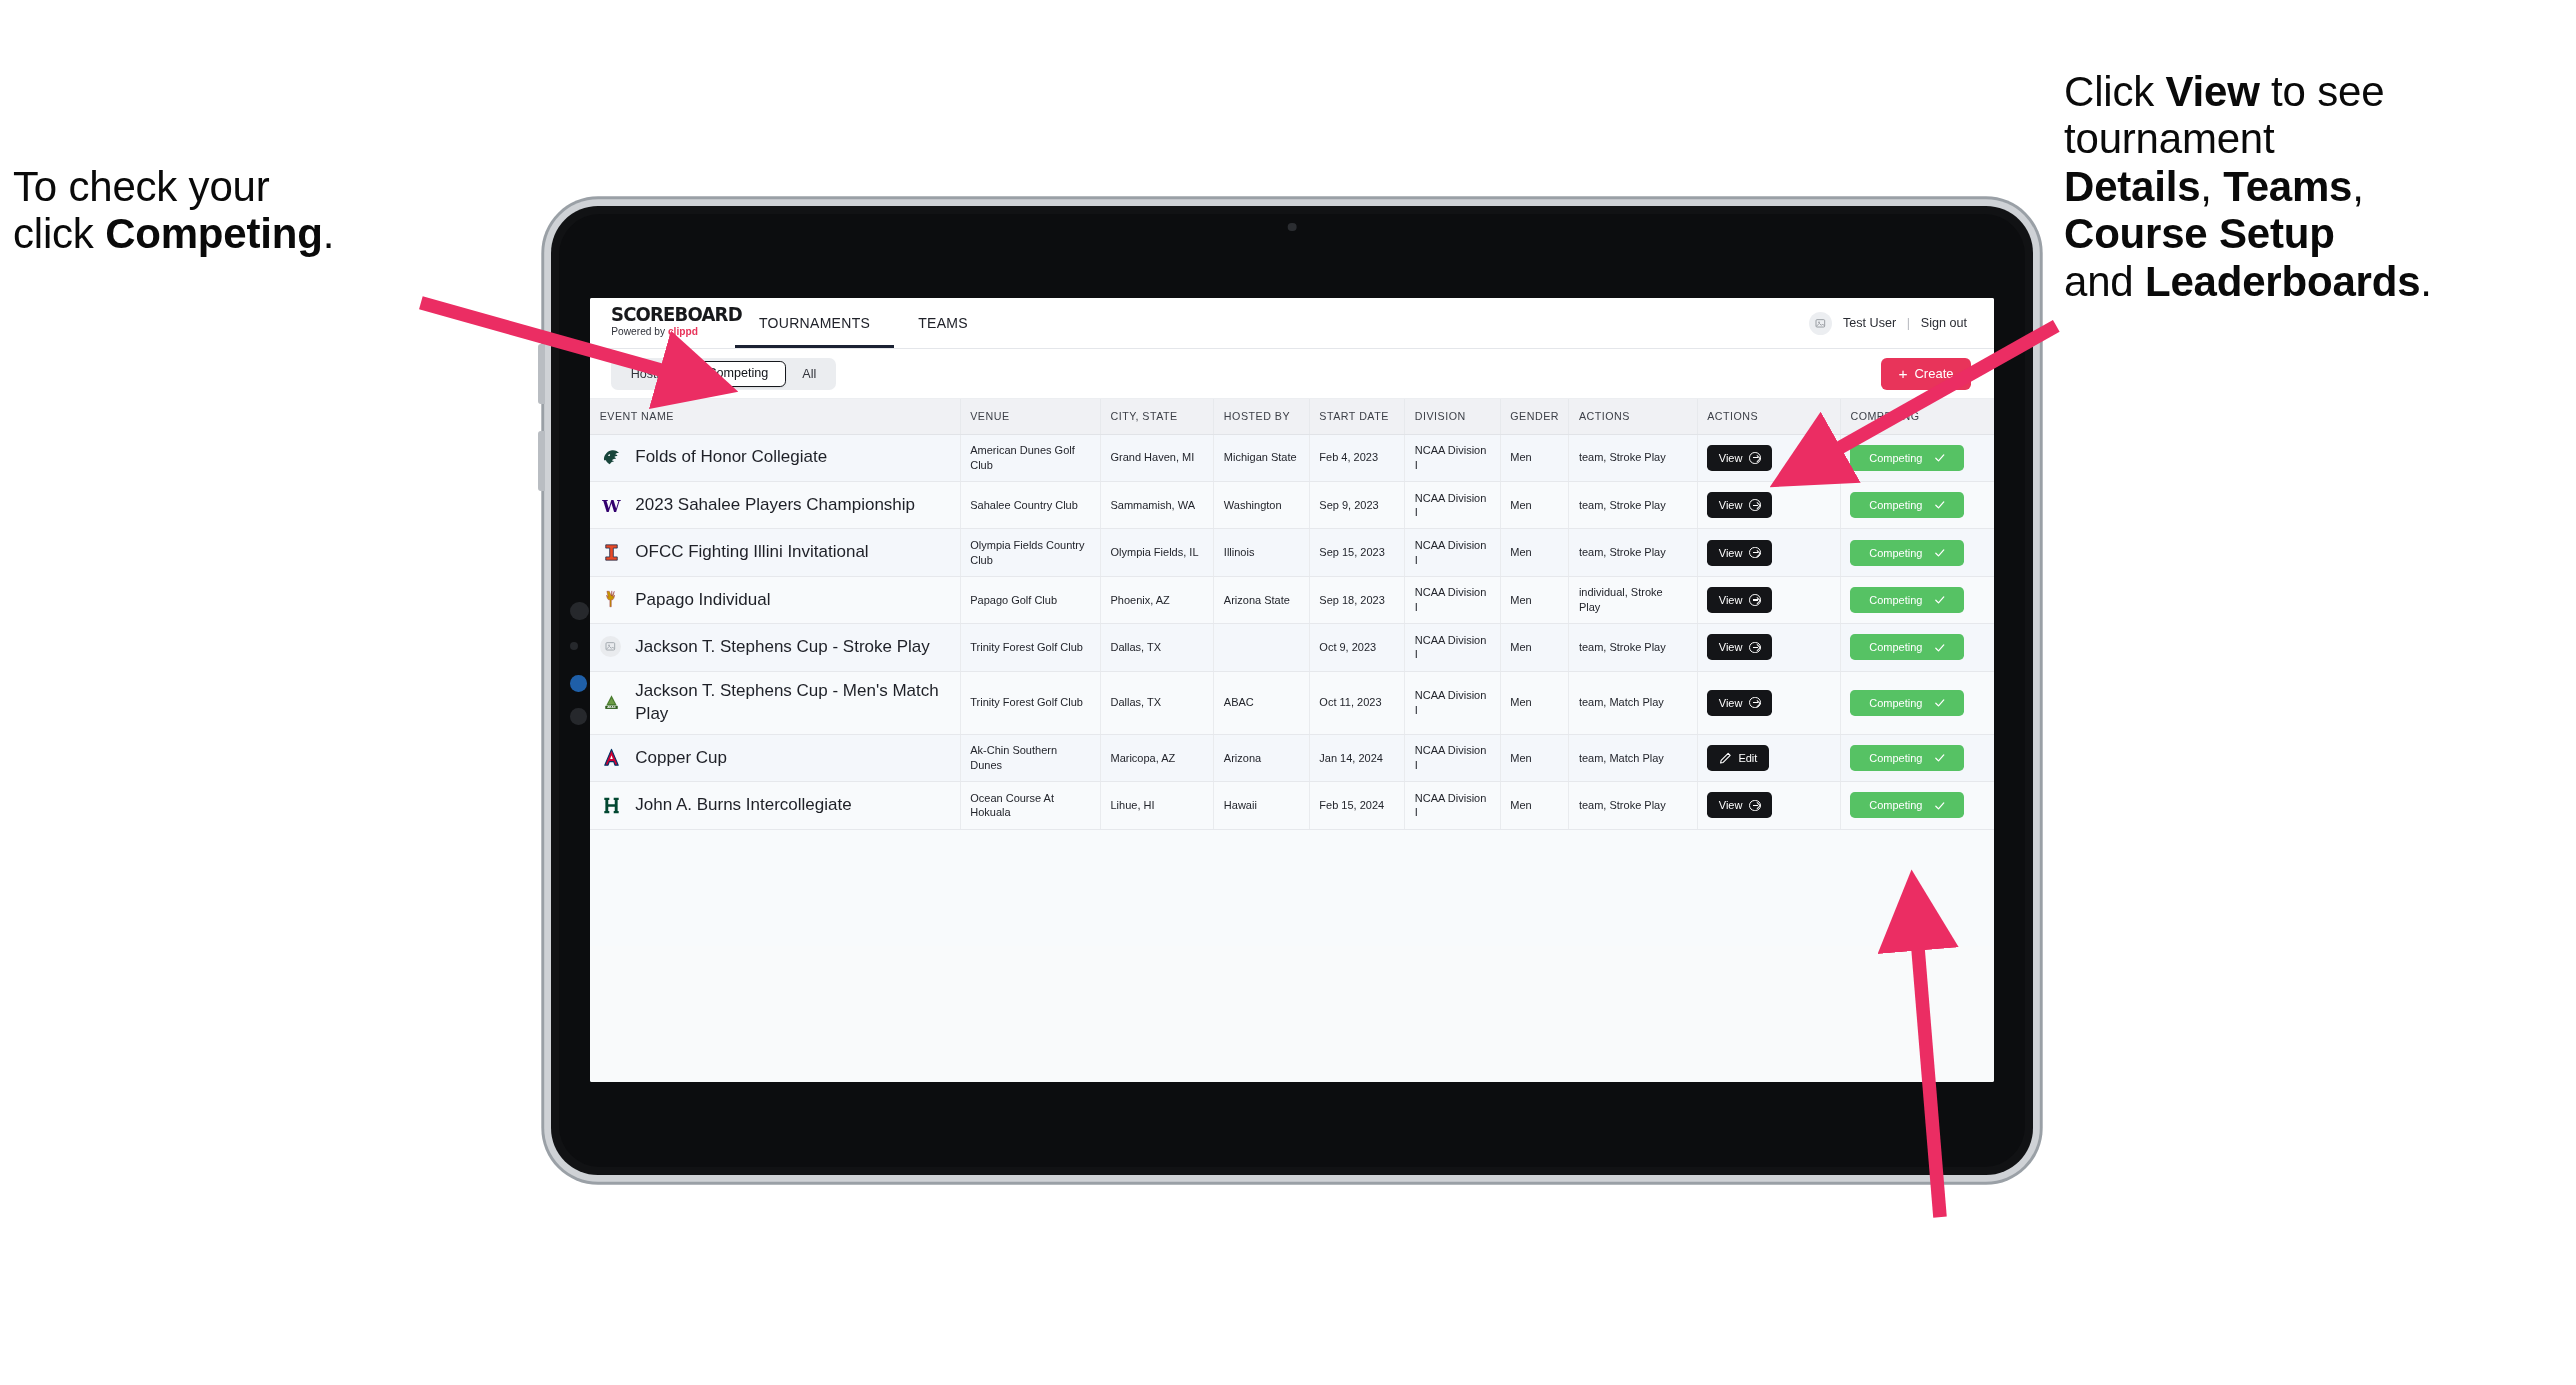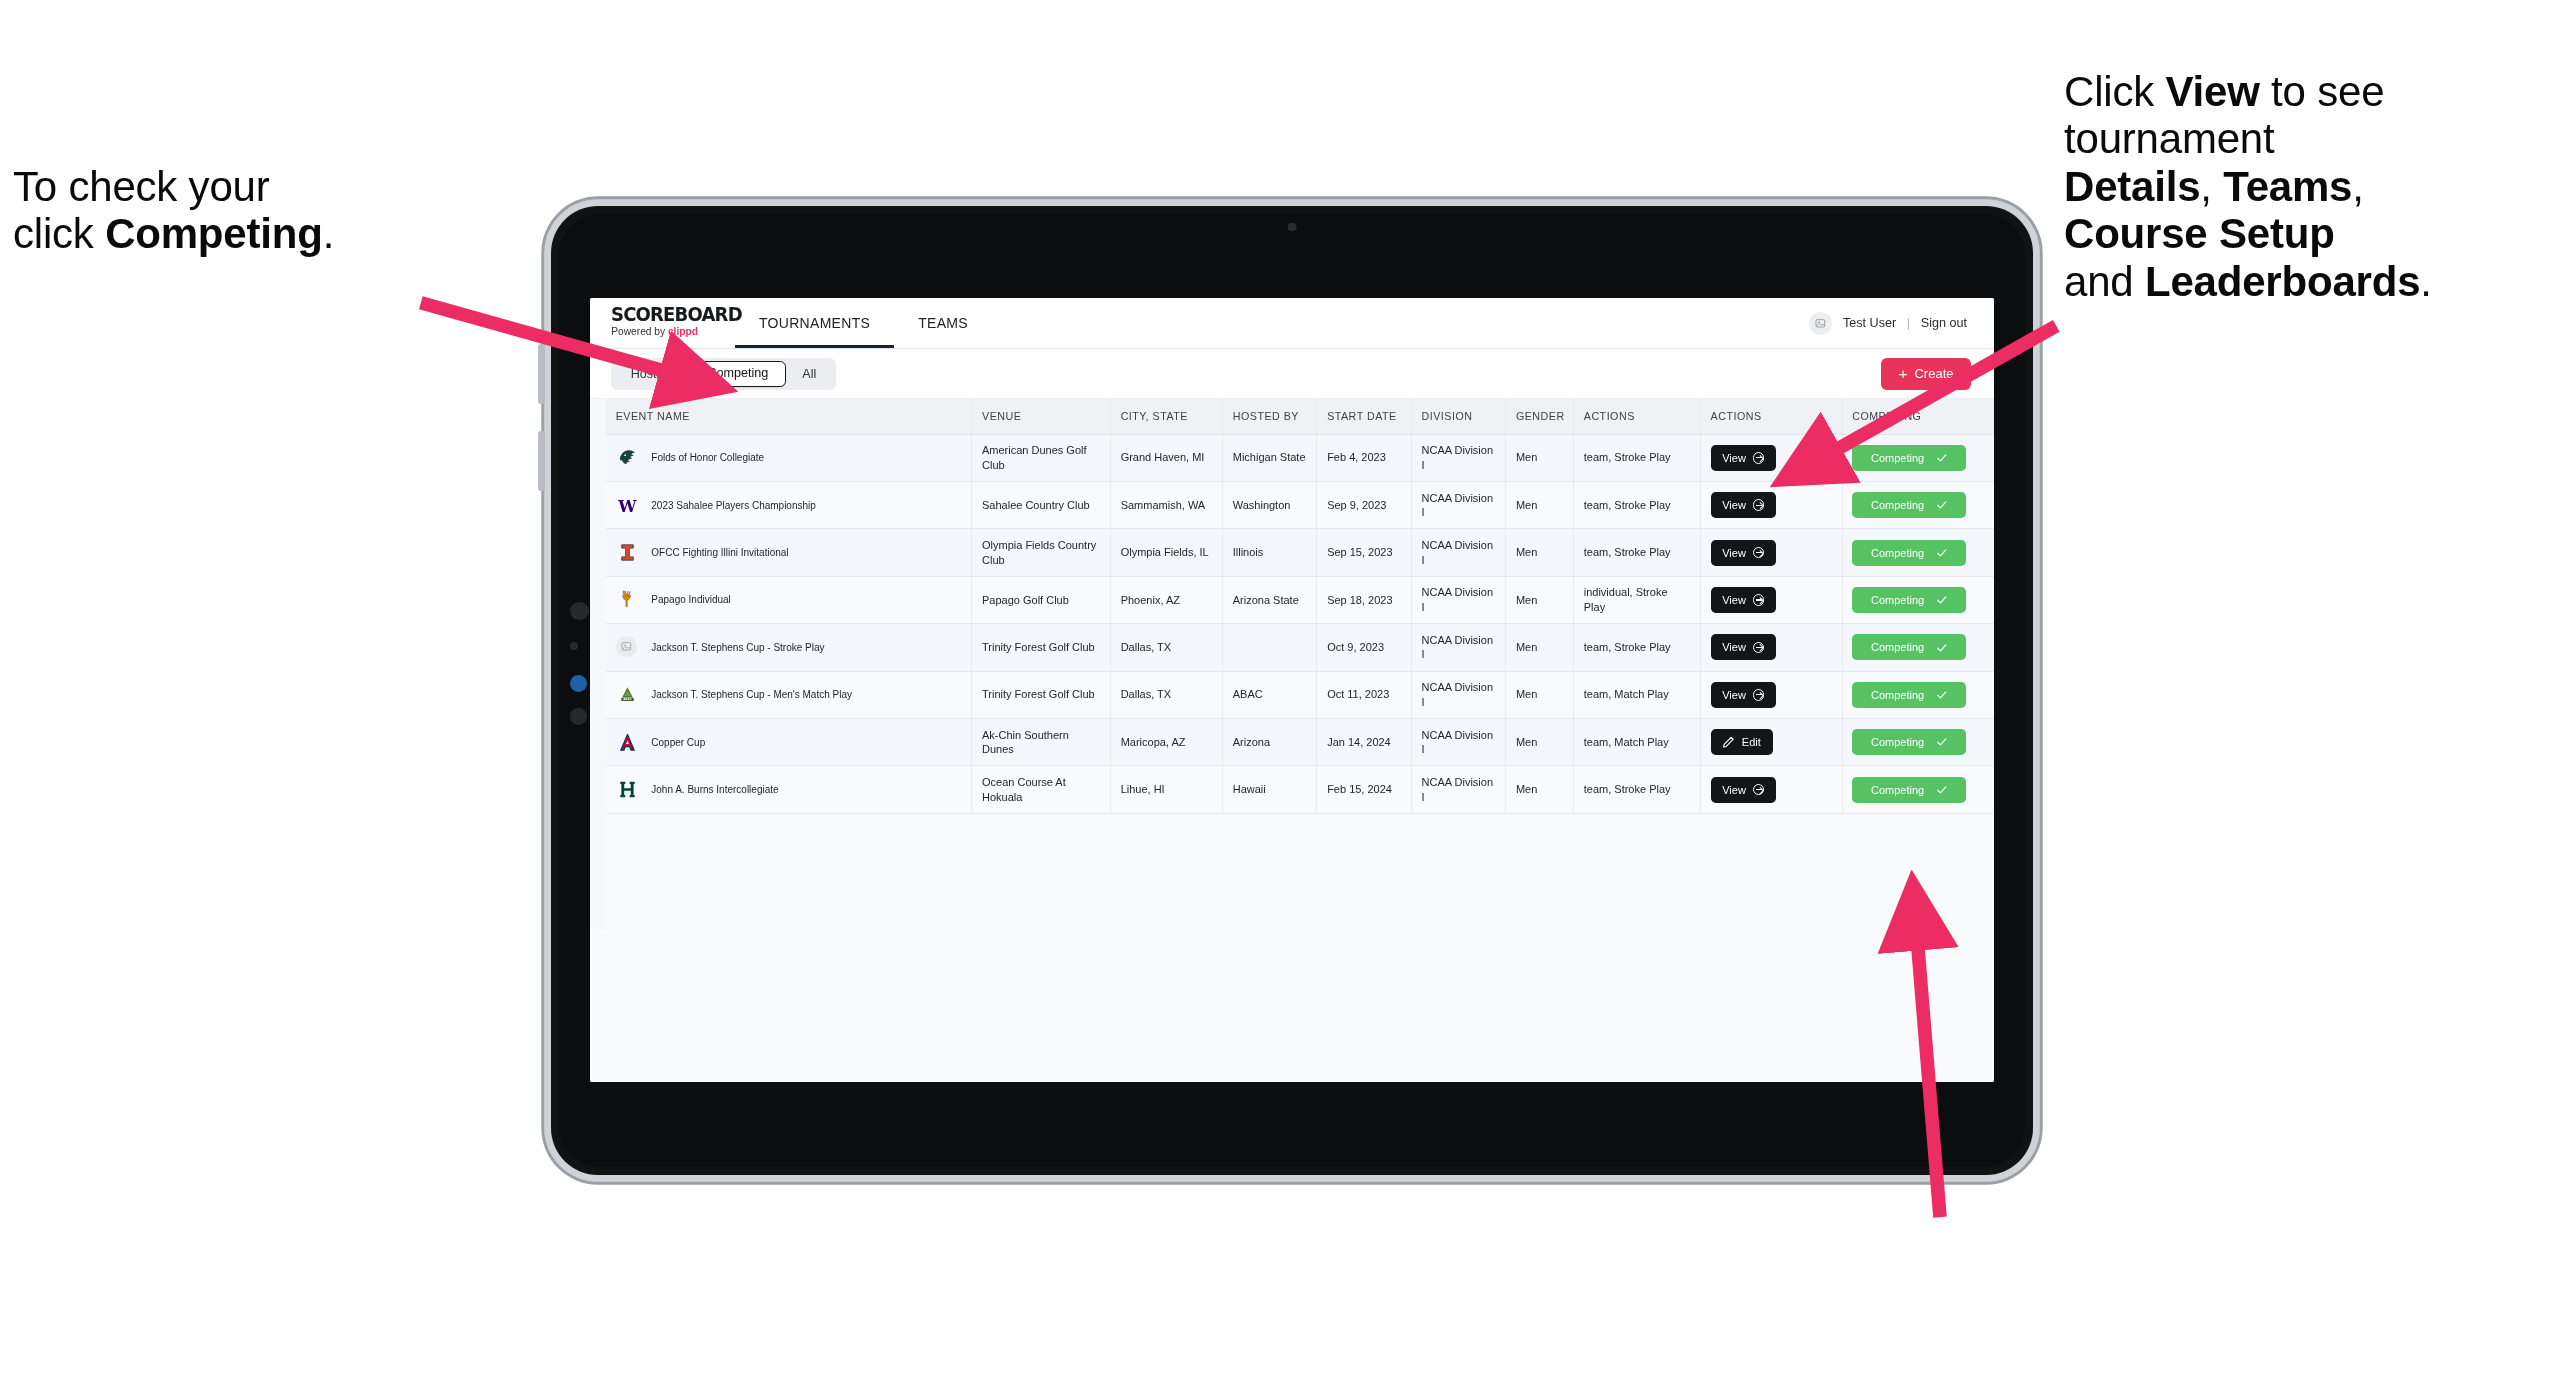--- a/index.html
+++ b/index.html
@@ -139,21 +139,21 @@
     background: #e8345a; color: #fff; border: none;
     font-family: "Liberation Sans", sans-serif;
     font-size: 13px; border-radius: 5.8px;
     padding: 0 17.5px; height: 32px;
     display: inline-flex; align-items: center; gap: 6.8px;
     cursor: pointer;
   }
   #create-btn .plus { font-size: 15.5px; line-height: 1; }
 
   
-  #table-wrap { background: #f6f7f9; padding: 0; margin-left: 16px; }
+  #table-wrap { background: #f6f7f9; padding: 0; }
   table { width: 100%; border-collapse: collapse; table-layout: fixed; }
   thead th {
     background: #f0f1f4;
     text-align: left;
     font-size: 10.7px; font-weight: 400;
     letter-spacing: 0.5px; color: #3d4048;
     padding: 10.7px 9.7px; height: 35px;
     border-bottom: 1px solid #e1e3e7;
     border-right: 1px solid #e7e9ec;
     vertical-align: middle;
@@ -167,21 +167,21 @@
     vertical-align: middle;
     line-height: 1.32;
     background: #f4f7fb;
   }
   tbody tr:nth-child(even) td { background: #f8fafc; }
   tbody td:last-child { border-right: none; }
 
   .evt { display: flex; align-items: center; gap: 12.6px; }
   .evt .logo { width: 23px; height: 23px; flex: 0 0 23px; }
   .evt .logo svg { display: block; }
-  .evt .name { font-size: 10px; color: #1e2027; }
+  .evt .name { font-size: 17px; color: #1e2027; }
   .logo-ph {
     width: 21.3px; height: 21.3px; border-radius: 50%;
     background: #e9ebee; display:flex; align-items:center;
     justify-content:center; color:#9aa0a6; font-size:9.7px;
   }
 
   .btn-view {
     background: #141518; color: #fff;
     border: none; border-radius: 4.8px;
     font-family: "Liberation Sans", sans-serif;

